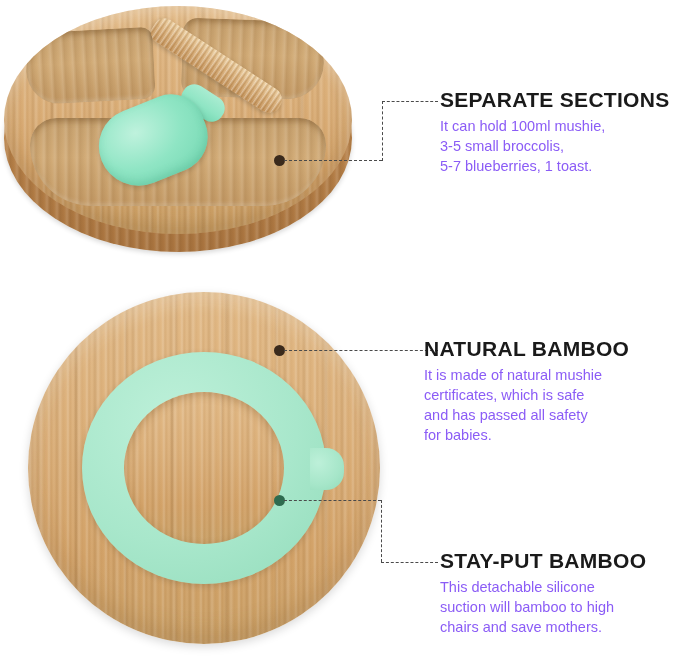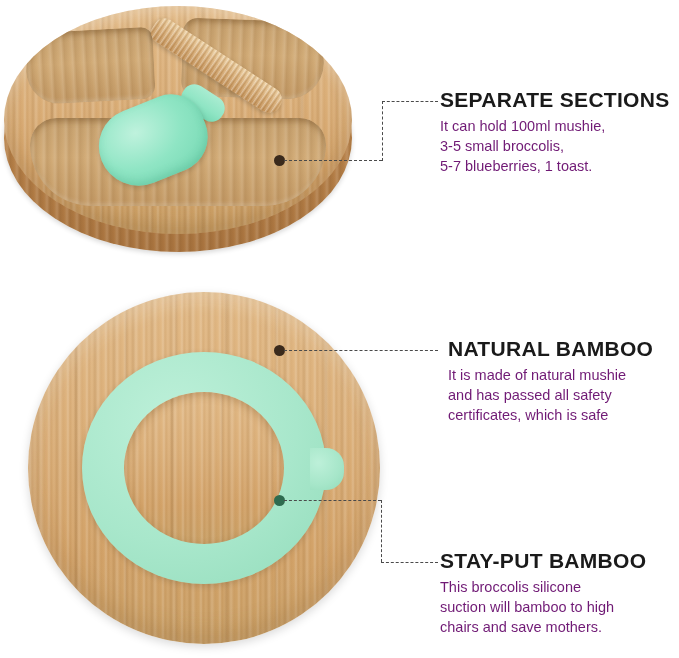--- a/index.html
+++ b/index.html
@@ -165,21 +165,21 @@
     font-weight: bold;
     letter-spacing: .3px;
     color: #1a1a1a;
     white-space: nowrap;
     line-height: 1.1;
   }
   .callout-body {
     margin-top: 5px;
     font-size: 14.5px;
     line-height: 1.38;
-    color: #701a75;
+    color: #8b5cf6;
   }
   .callout-body div { white-space: nowrap; }
 
   
   .dash-h {
     position: absolute; height: 0;
     border-top: 1.6px dashed #4a4a4a;
   }
   .dash-v {
     position: absolute; width: 0;
@@ -235,31 +235,32 @@
 
   <div class="callout" style="left:440px; top:88px;">
     <div class="callout-title">SEPARATE SECTIONS</div>
     <div class="callout-body">
       <div>It can hold 100ml mushie,</div>
       <div>3-5 small broccolis,</div>
       <div>5-7 blueberries, 1 toast.</div>
     </div>
   </div>
 
-  <div class="callout" style="left:448px; top:337px;">
+  <div class="callout" style="left:424px; top:337px;">
     <div class="callout-title">NATURAL BAMBOO</div>
     <div class="callout-body">
       <div>It is made of natural mushie</div>
+      <div>certificates, which is safe</div>
       <div>and has passed all safety</div>
-      <div>certificates, which is safe</div>
+      <div>for babies.</div>
     </div>
   </div>
 
   <div class="callout" style="left:440px; top:549px;">
     <div class="callout-title">STAY-PUT BAMBOO</div>
     <div class="callout-body">
-      <div>This broccolis silicone</div>
+      <div>This detachable silicone</div>
       <div>suction will bamboo to high</div>
       <div>chairs and save mothers.</div>
     </div>
   </div>
 
 </div>
 
 </body></html>

